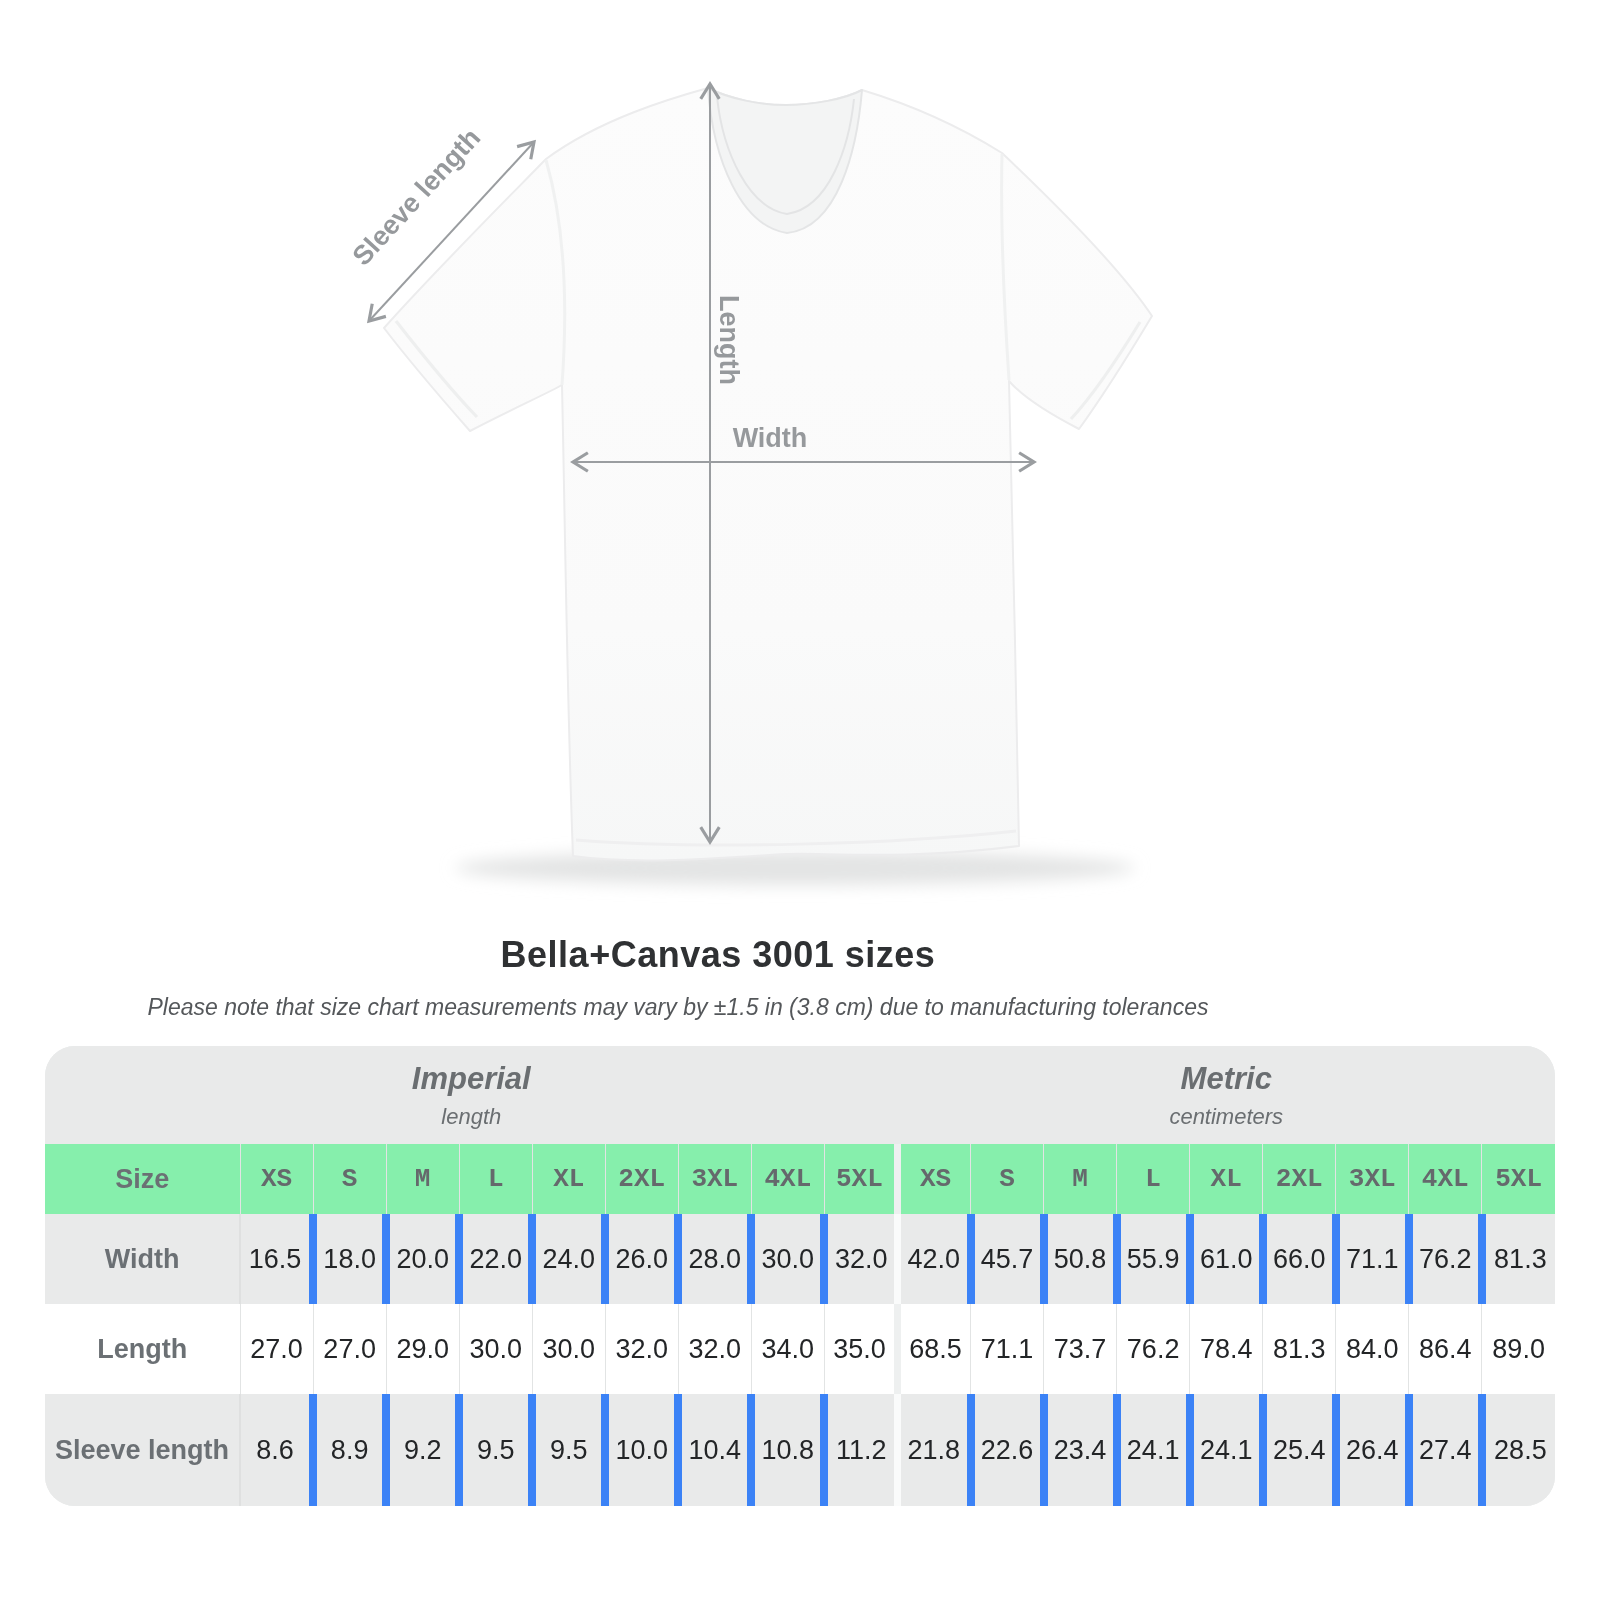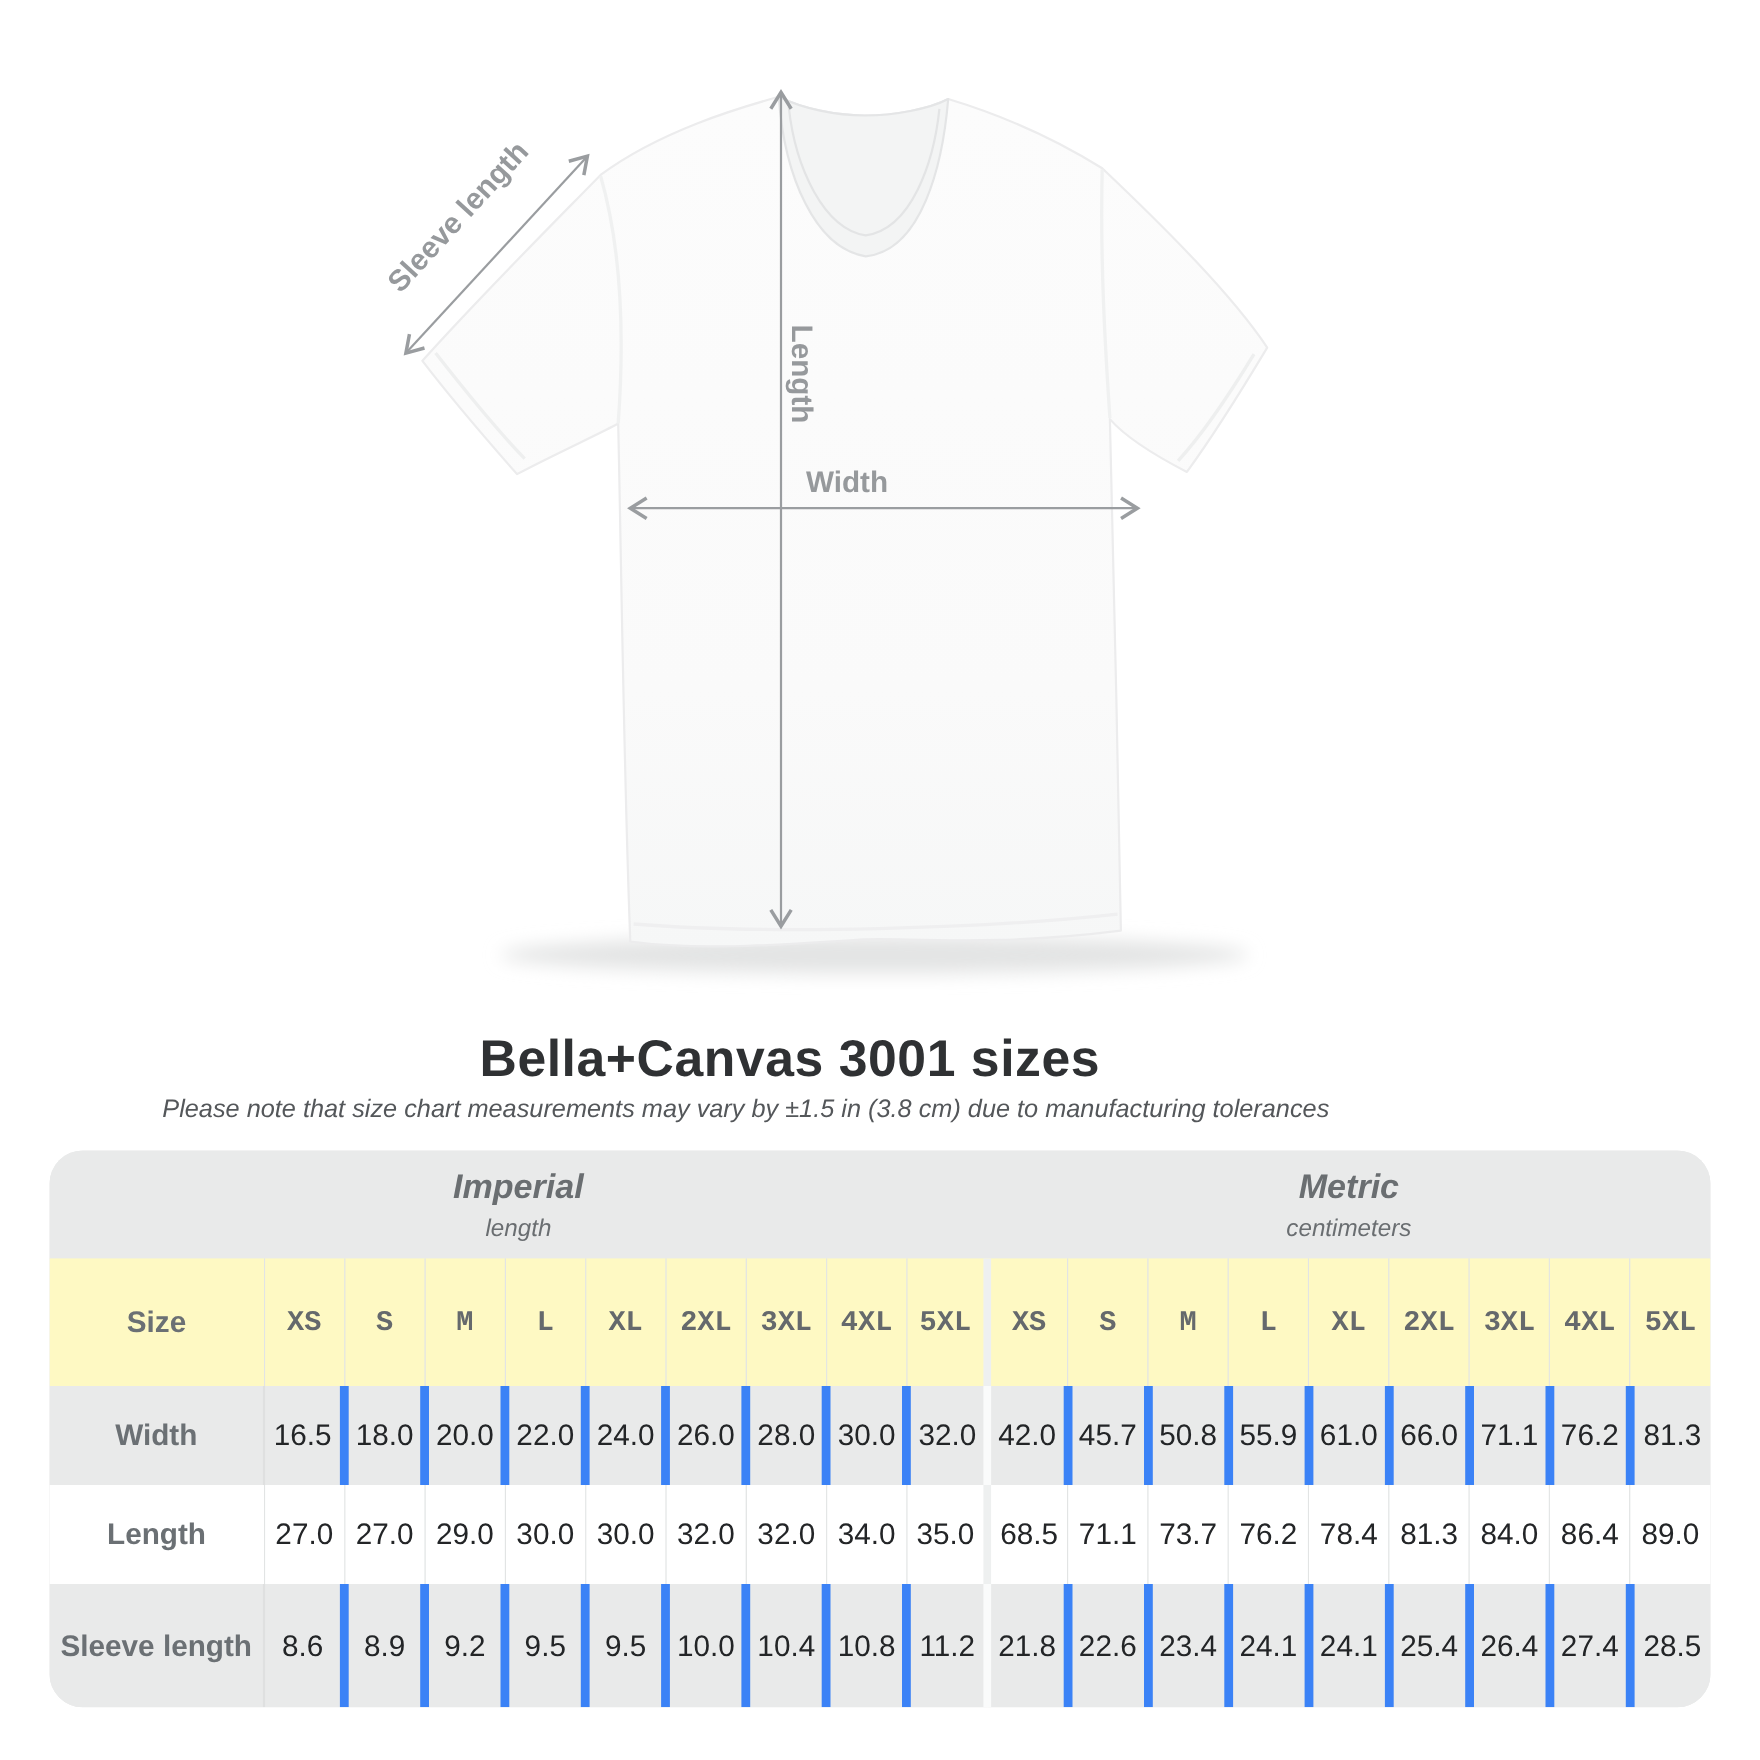--- a/index.html
+++ b/index.html
@@ -4,35 +4,35 @@
 <style>
   html,body{margin:0;padding:0;background:#ffffff;}
   body{width:1600px;height:1600px;overflow:hidden;position:relative;
        font-family:"Liberation Sans", sans-serif;}
 
   
   .shirt-svg{position:absolute;left:0;top:0;}
 
   
   .title{position:absolute;left:0;top:934px;width:1436px;text-align:center;
-         font-size:47px;font-weight:bold;color:#2f3133;letter-spacing:0.5px;}
+         font-size:36px;font-weight:bold;color:#2f3133;letter-spacing:0.5px;}
   .subtitle{position:absolute;left:0;top:994px;width:1356px;text-align:center;
             font-size:23px;font-style:italic;color:#54575a;}
 
   
   .chart-wrap{position:absolute;left:45px;top:1046px;width:1510px;
               border-radius:30px;overflow:hidden;background:#e9eaea;}
   table.sizes{width:100%;border-collapse:collapse;table-layout:fixed;}
   td{vertical-align:middle;text-align:center;padding:0;}
 
   tr.band td{background:#e9eaea;height:98px;}
   .band-title{font-size:31px;font-weight:bold;font-style:italic;color:#6a6e71;}
   .band-unit{font-size:22px;font-style:italic;color:#6a6e71;margin-top:7px;}
 
-  tr.r-size td{background:#fef9c3;height:116px;text-align:center;}
+  tr.r-size td{background:#86efac;height:70px;text-align:center;}
   tr.r-white td{background:#ffffff;height:90px;}
   tr.r-gray td{background:#e9eaea;height:90px;}
   tr.r-last td{height:112px;}
 
   tr.r-size td + td, tr.r-white td + td{border-left:1px solid #e2e4e4;}
   tr.r-gray td + td{border-left:8px solid #3b82f6;}
   tr.r-size td.gstart, tr.r-white td.gstart{border-left:7px solid #eef0f0;}
   tr.r-gray td.gstart{border-left:7px solid #fafbfb;}
   tr.r-gray td.dstart{border-left:2px solid #dfe0e0;}
 

